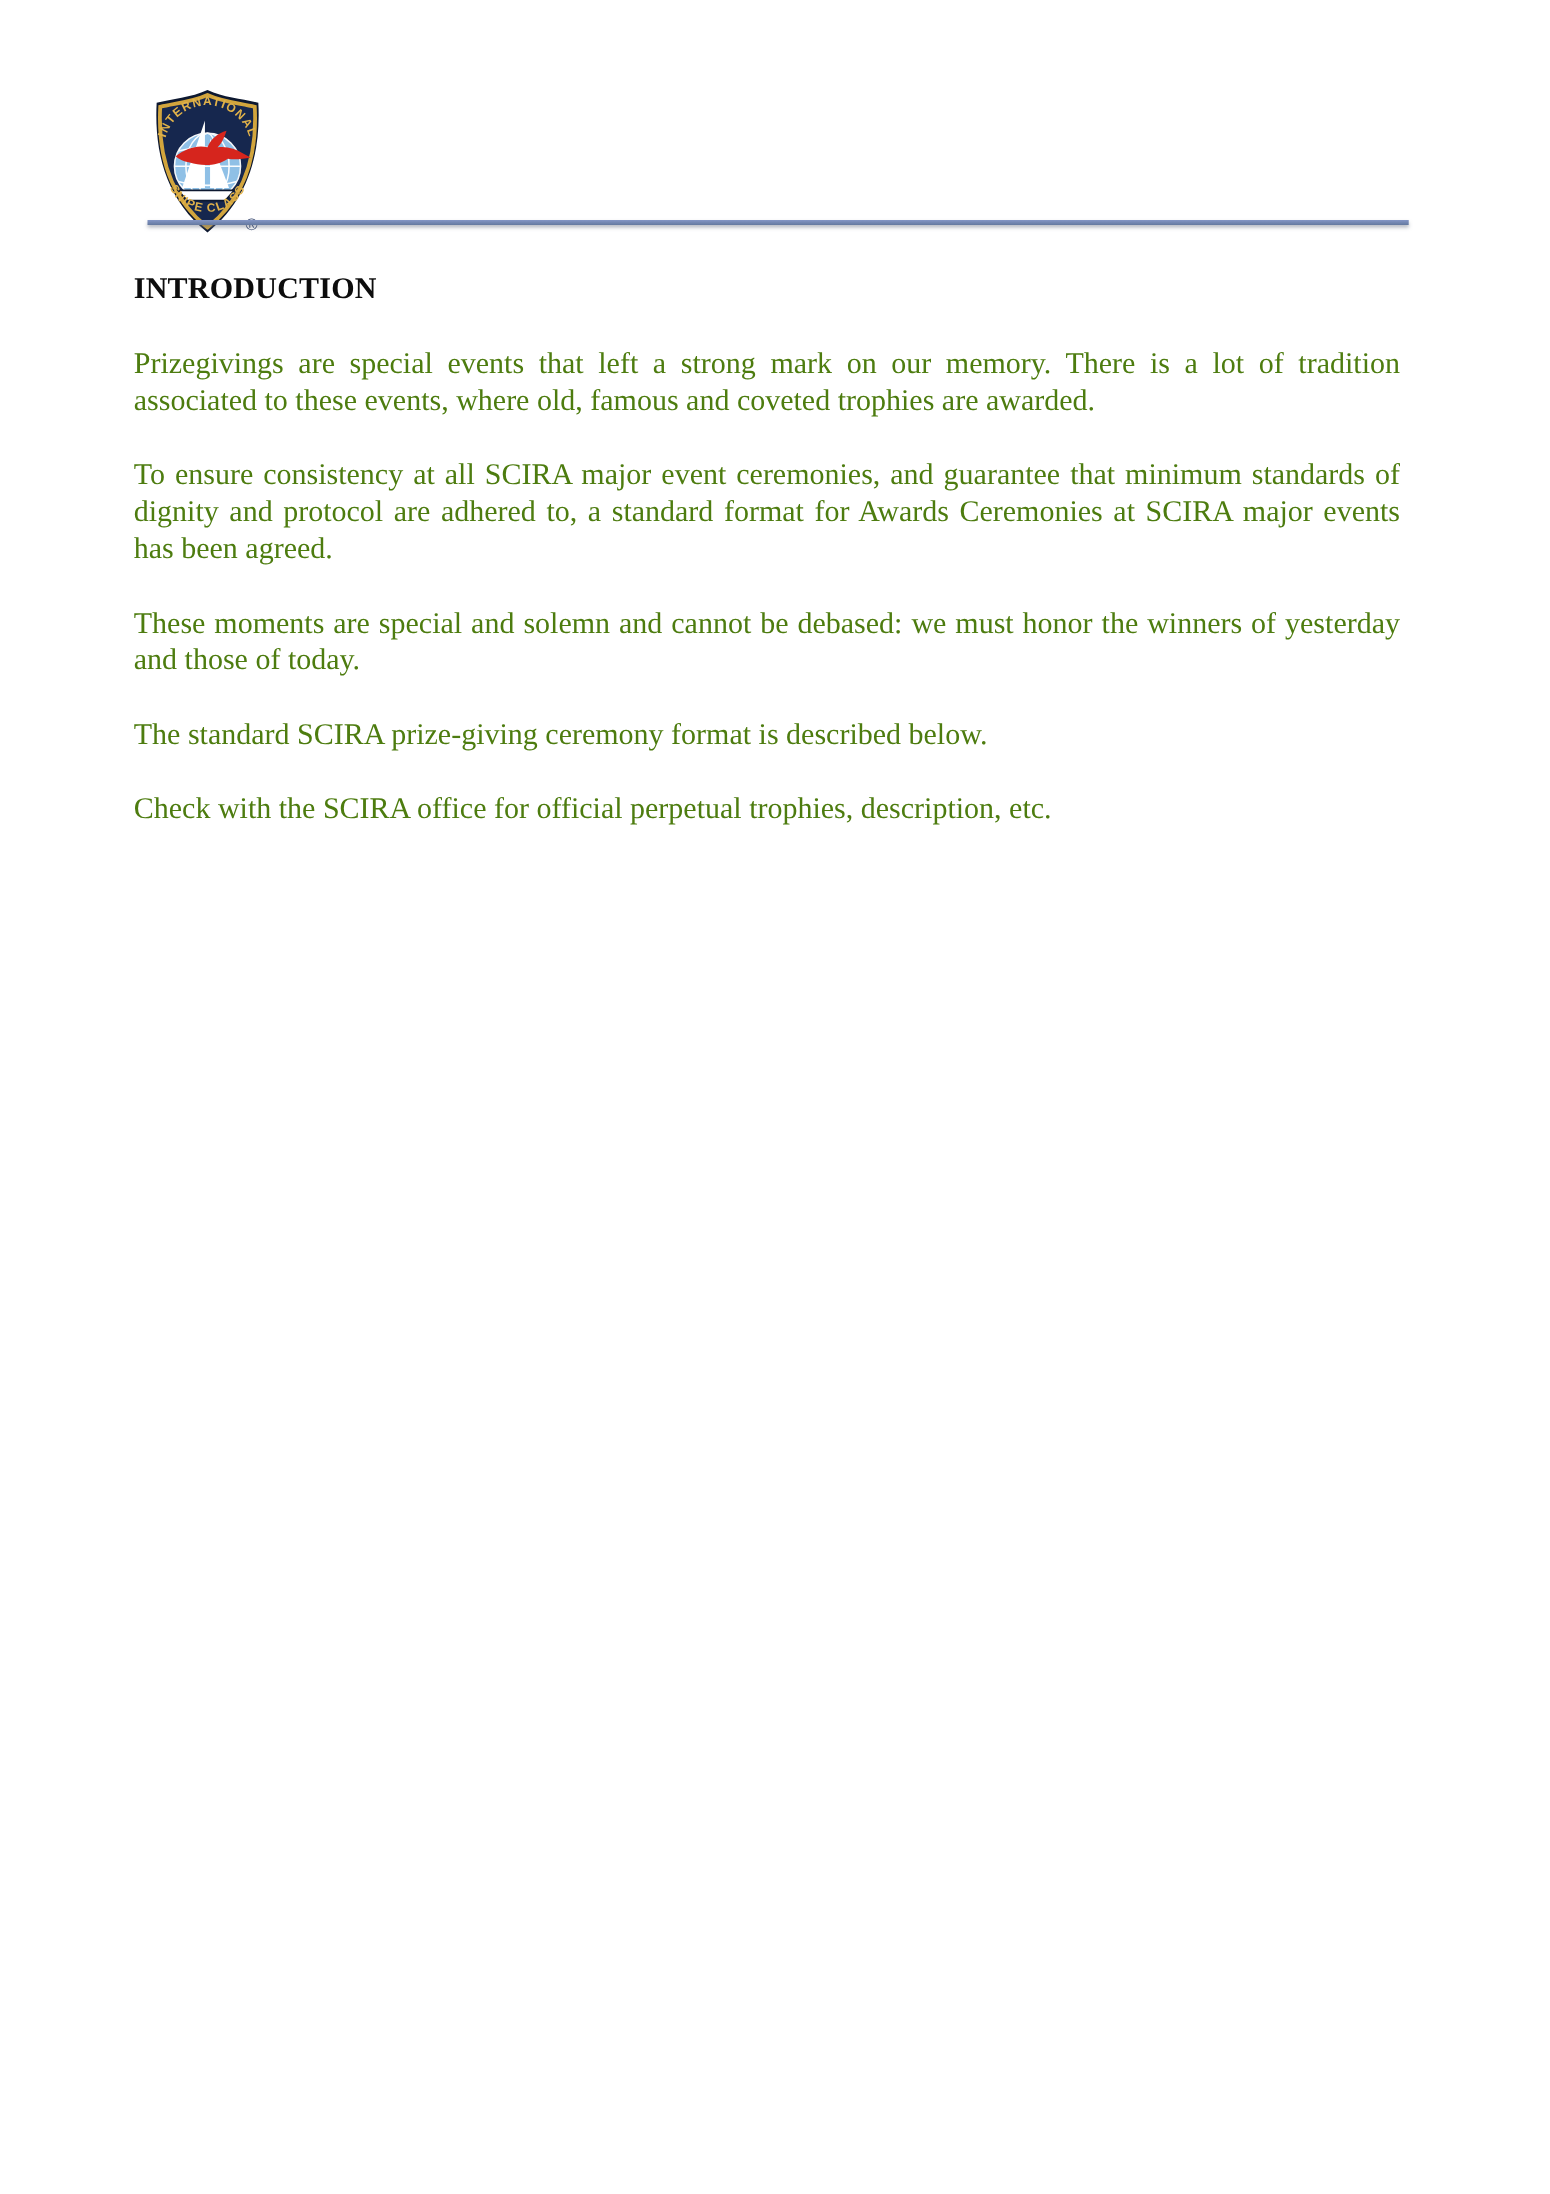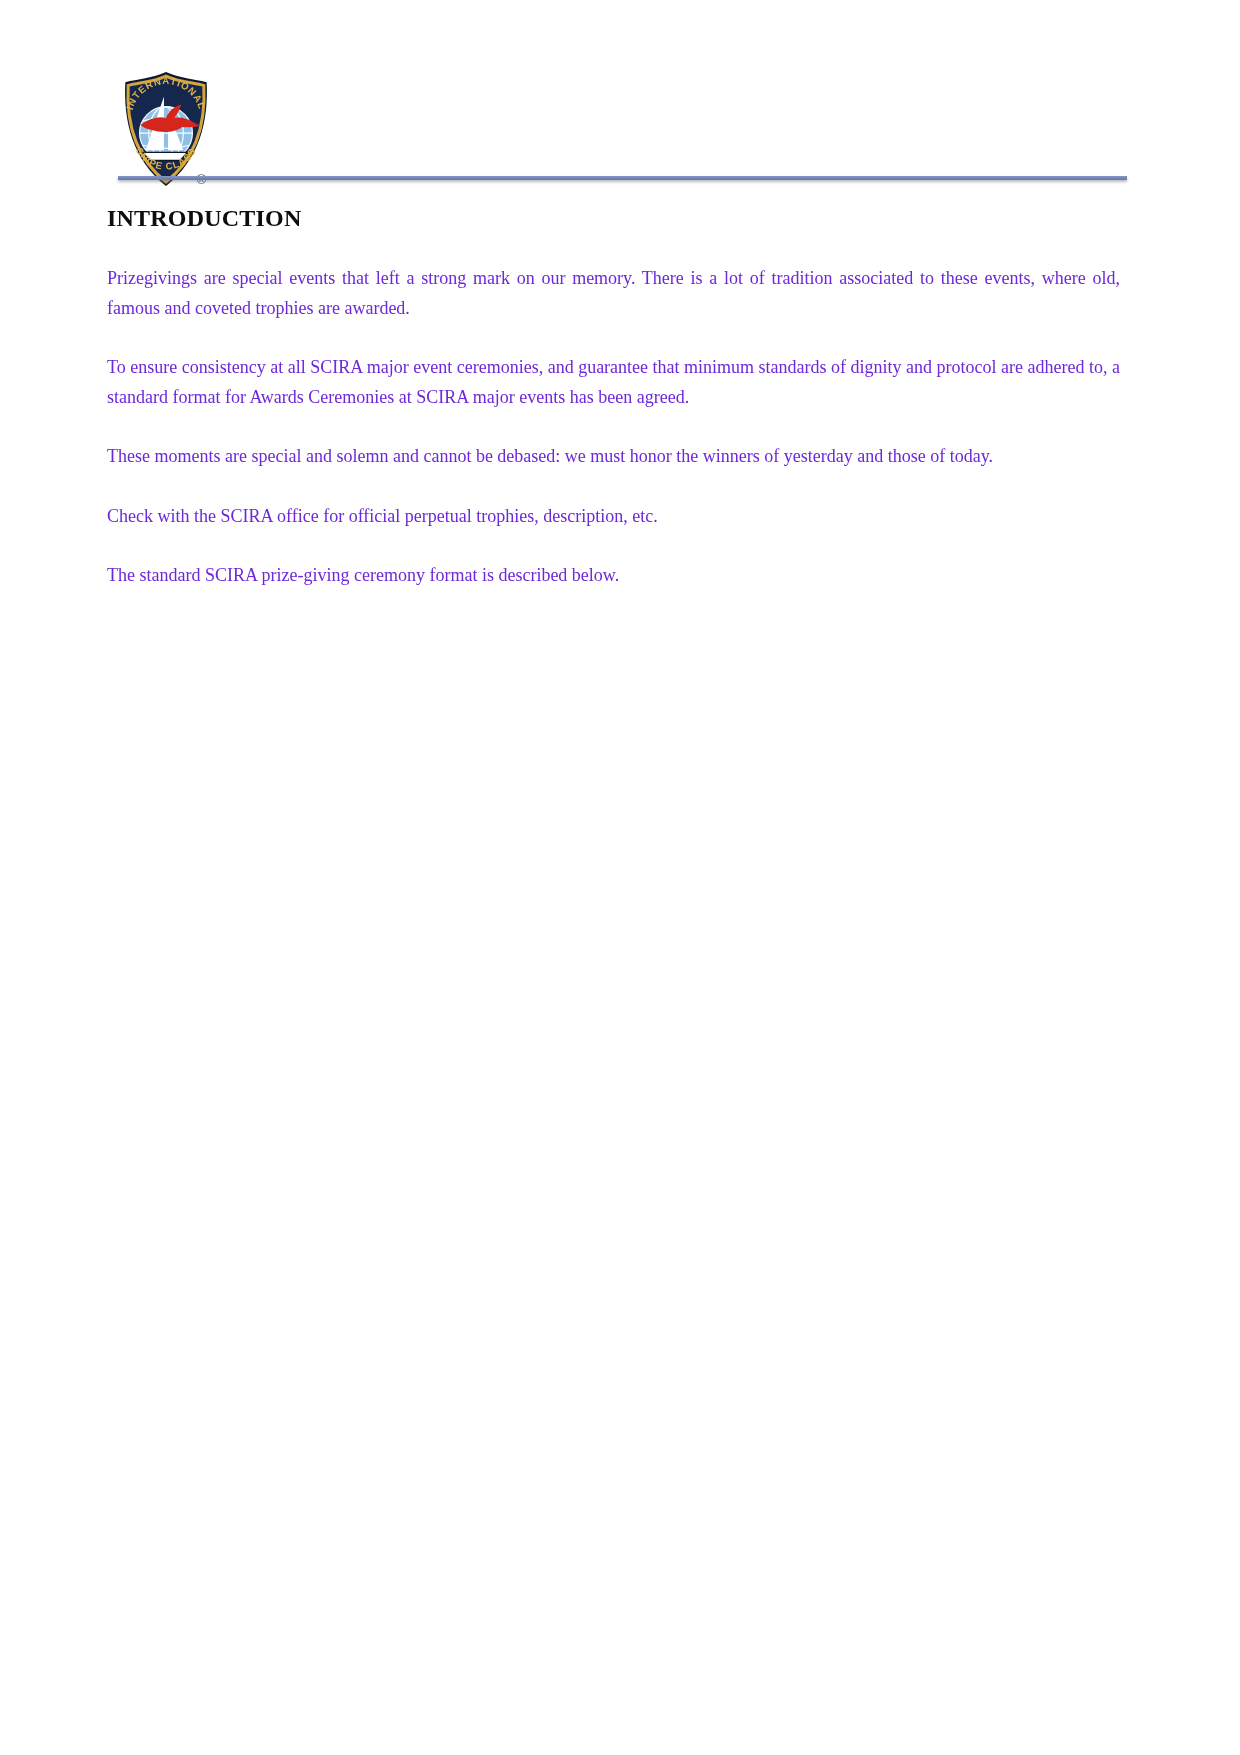--- a/index.html
+++ b/index.html
@@ -32,29 +32,29 @@
     position: absolute;
     left: 107px;
     top: 199px;
     width: 1013px;
   }
   .doc-heading {
     font-size: 24px;
     line-height: 30px;
     font-weight: bold;
     color: #0d0d0d;
-    margin: 4px 0 31px 0;
+    margin: 17px 0 31px 0;
     letter-spacing: 0.2px;
   }
   .doc-para {
-    font-size: 18px;
+    font-size: 24px;
     line-height: 29.5px;
     margin: 0 0 30px 0;
     text-align: justify;
-    color: #6d28d9;
+    color: #4d7c0f;
   }
   .arc-text {
     font-family: "Liberation Sans", sans-serif;
     font-weight: bold;
     fill: #dfb14a;
     letter-spacing: 1px;
   }
   .reg-mark {
     font-family: "Liberation Sans", sans-serif;
     fill: #3c4d74;
@@ -110,15 +110,15 @@
   </svg>
 </div>
 
 <div class="header-rule"></div>
 
 <div class="doc-main">
   <h1 class="doc-heading">INTRODUCTION</h1>
   <p class="doc-para">Prizegivings are special events that left a strong mark on our memory. There is a lot of tradition associated to these events, where old, famous and coveted trophies are awarded.</p>
   <p class="doc-para">To ensure consistency at all SCIRA major event ceremonies, and guarantee that minimum standards of dignity and protocol are adhered to, a standard format for Awards Ceremonies at SCIRA major events has been agreed.</p>
   <p class="doc-para">These moments are special and solemn and cannot be debased: we must honor the winners of yesterday and those of today.</p>
+  <p class="doc-para">The standard SCIRA prize-giving ceremony format is described below.</p>
   <p class="doc-para">Check with the SCIRA office for official perpetual trophies, description, etc.</p>
-  <p class="doc-para">The standard SCIRA prize-giving ceremony format is described below.</p>
 </div>
 
 </body></html>

